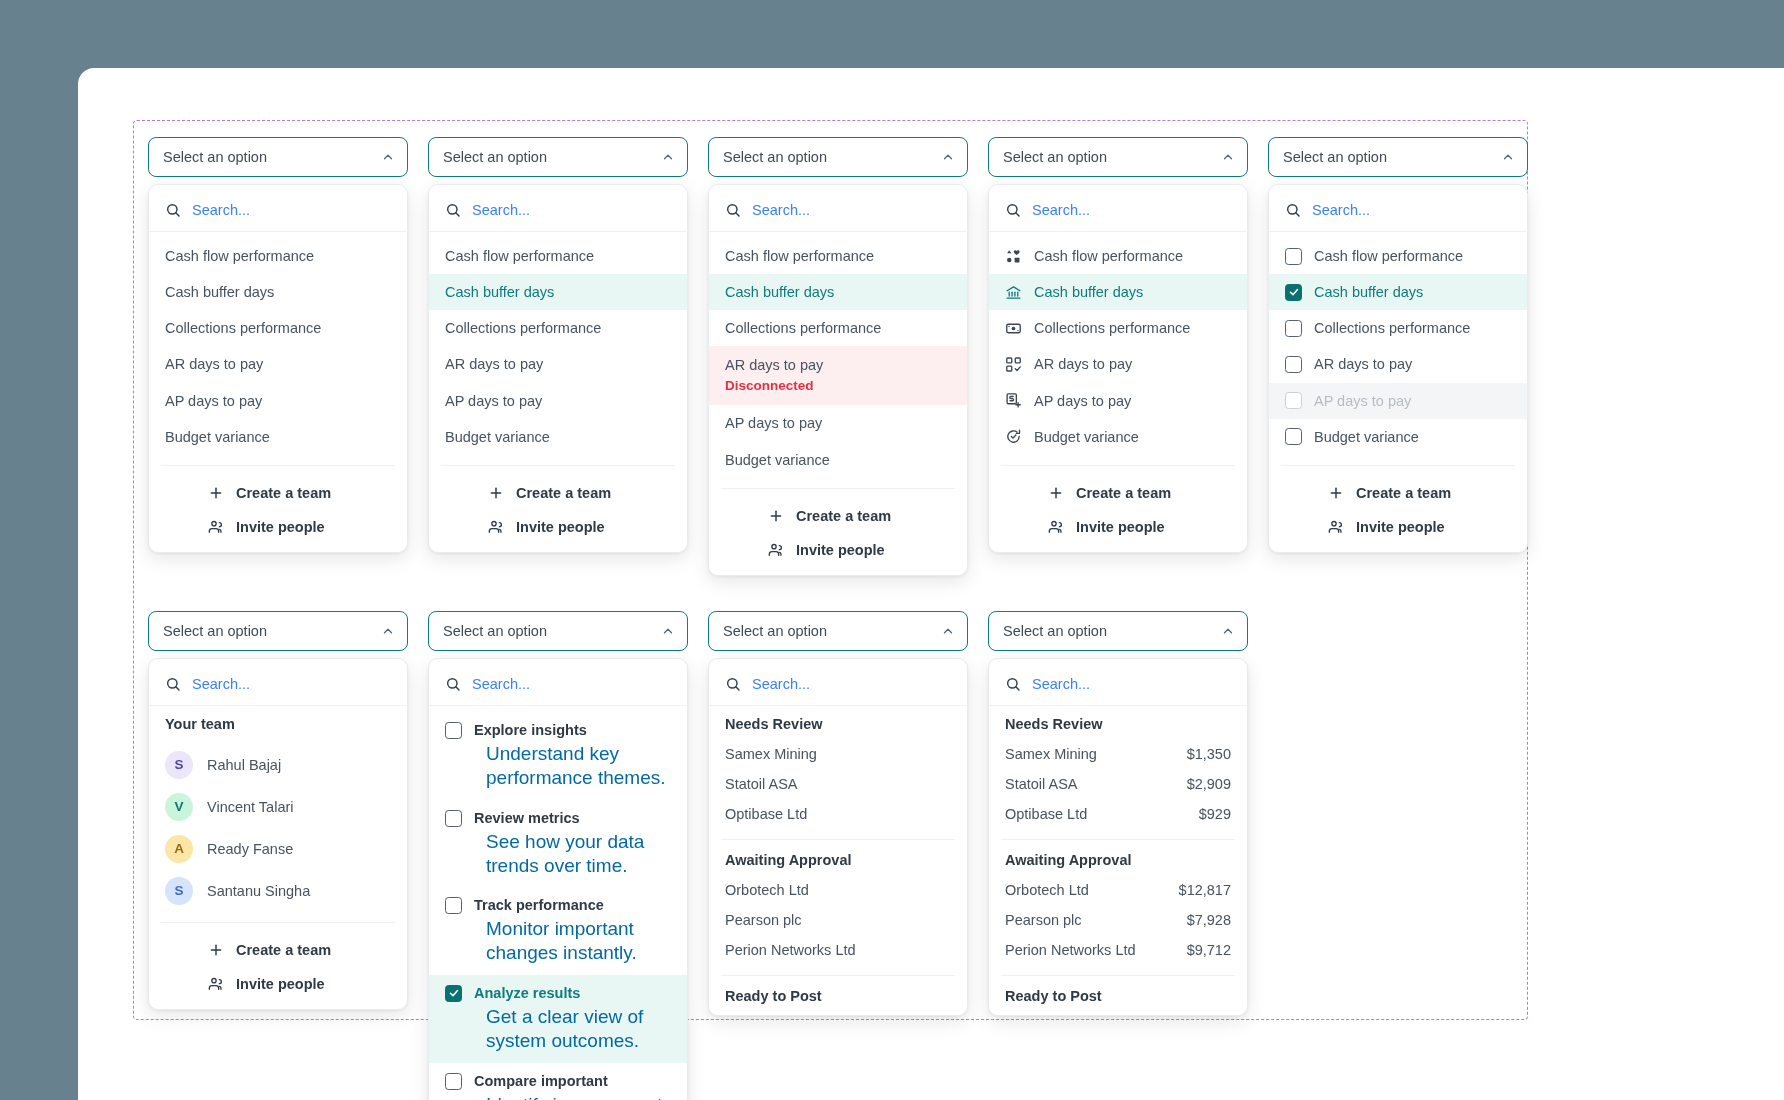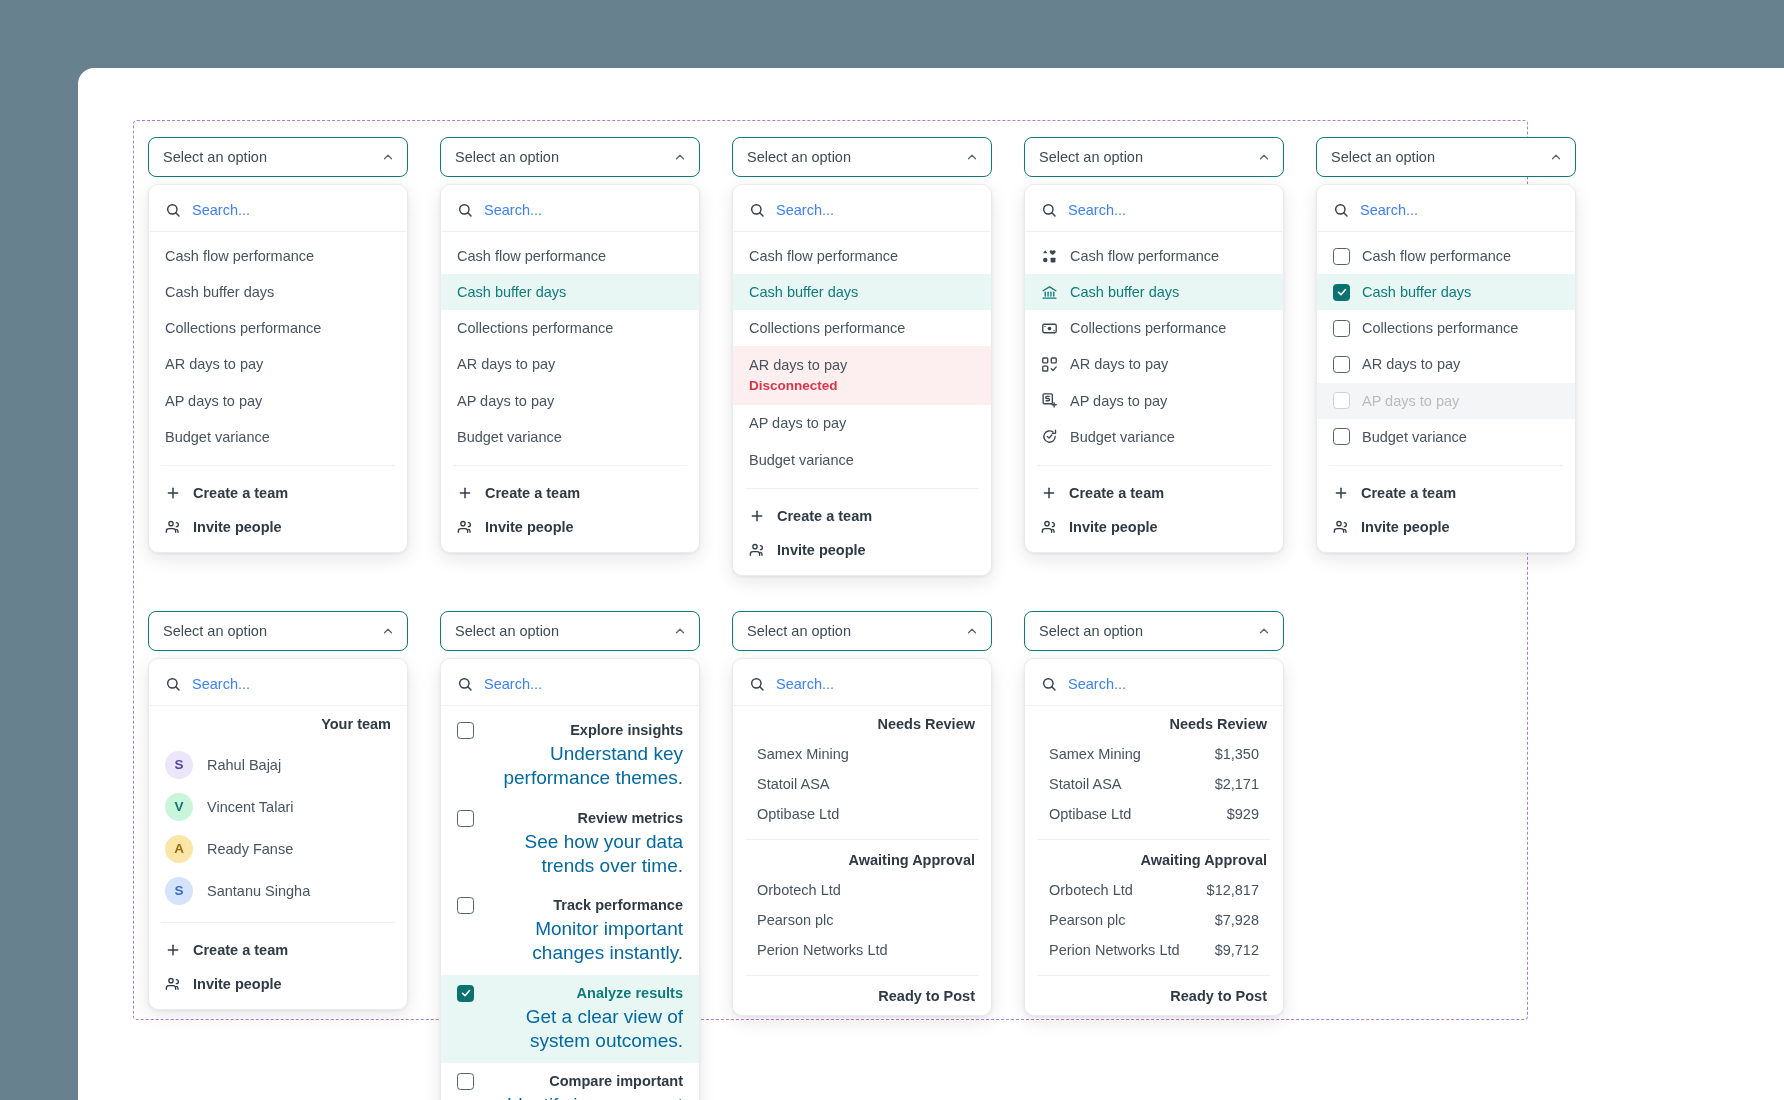--- a/index.html
+++ b/index.html
@@ -19,21 +19,21 @@
     overflow: hidden;
   }
   .canvas {
     position: absolute;
     left: 55px; top: 52px;
     width: 1395px; height: 900px;
     border: 1.5px dashed #b07ae0;
     border-radius: 4px;
   }
 
-  .row { position: absolute; display: flex; gap: 12px; text-align: right; }
+  .row { position: absolute; display: flex; gap: 0; }
   .row-a { left: 14px; top: 16px; }
   .row-b { left: 14px; top: 490px; }
 
   .dd-col { width: 280px; margin-right: 0; }
   .dd-col + .dd-col { margin-left: 0; }
 
   .combo-wrap { position: relative; width: 260px; }
 
   .combo {
     height: 40px;
@@ -83,20 +83,21 @@
 
   .divider { height: 1px; background: #eef0f2; margin: 4px 12px; }
 
   .footer { padding: 6px 0 4px 0; }
   .foot-item {
     display: flex; align-items: center; gap: 12px;
     padding: 9px 16px;
     font-size: 14.5px;
     color: #2f3a45;
     font-weight: 600;
+    margin-left: 43px;
   }
   .foot-item .ic { width: 16px; height: 16px; flex: none; color: #2f3a45; }
 
   .opt-ic { width: 17px; height: 17px; flex: none; color: #3c4752; }
   .opt.sel .opt-ic { color: #0f7b7b; }
 
   .cbx {
     width: 17px; height: 17px; flex: none;
     border: 1.7px solid #56616d; border-radius: 3.5px;
     background: #fff;
@@ -111,21 +112,21 @@
   .rich .d { font-size: 19px; color: #0369a1; margin-top: 3px; margin-left: 12px; }
   .opt.rich { align-items: flex-start; padding: 9px 16px 10px 16px; }
   .opt.rich .cbx { margin-top: 1px; }
 
   .grp-head {
     font-size: 14.5px; font-weight: 700; color: #2f3a45;
     padding: 10px 16px 7px 16px;
   }
   .grp-item {
     display: flex; align-items: center; justify-content: space-between;
-    padding: 7px 24px; font-size: 14.5px; color: #48535f;
+    padding: 7px 16px; font-size: 14.5px; color: #48535f;
   }
   .grp-item .amt { color: #48535f; }
 
   .avatar {
     width: 28px; height: 28px; border-radius: 50%;
     display: flex; align-items: center; justify-content: center;
     font-size: 13.5px; font-weight: 700; flex: none;
   }
   .opt.member { padding: 7px 16px 7px 16px; gap: 14px; }
   .sec-label { font-size: 14.5px; font-weight: 700; color: #2f3a45; padding: 10px 16px 6px 16px; }
@@ -713,21 +714,21 @@
               <span class="ph">Search...</span>
             </div>
             <div>
               <div class="grp-head">Needs Review</div>
               <div class="grp-item">
                 <span>Samex Mining</span>
                 <span class="amt">$1,350</span>
               </div>
               <div class="grp-item">
                 <span>Statoil ASA</span>
-                <span class="amt">$2,171</span>
+                <span class="amt">$2,909</span>
               </div>
               <div class="grp-item">
                 <span>Optibase Ltd</span>
                 <span class="amt">$929</span>
               </div>
             </div>
             <div class="divider" style="margin:10px 12px 2px 12px;"></div>
             <div>
               <div class="grp-head">Awaiting Approval</div>
               <div class="grp-item">

